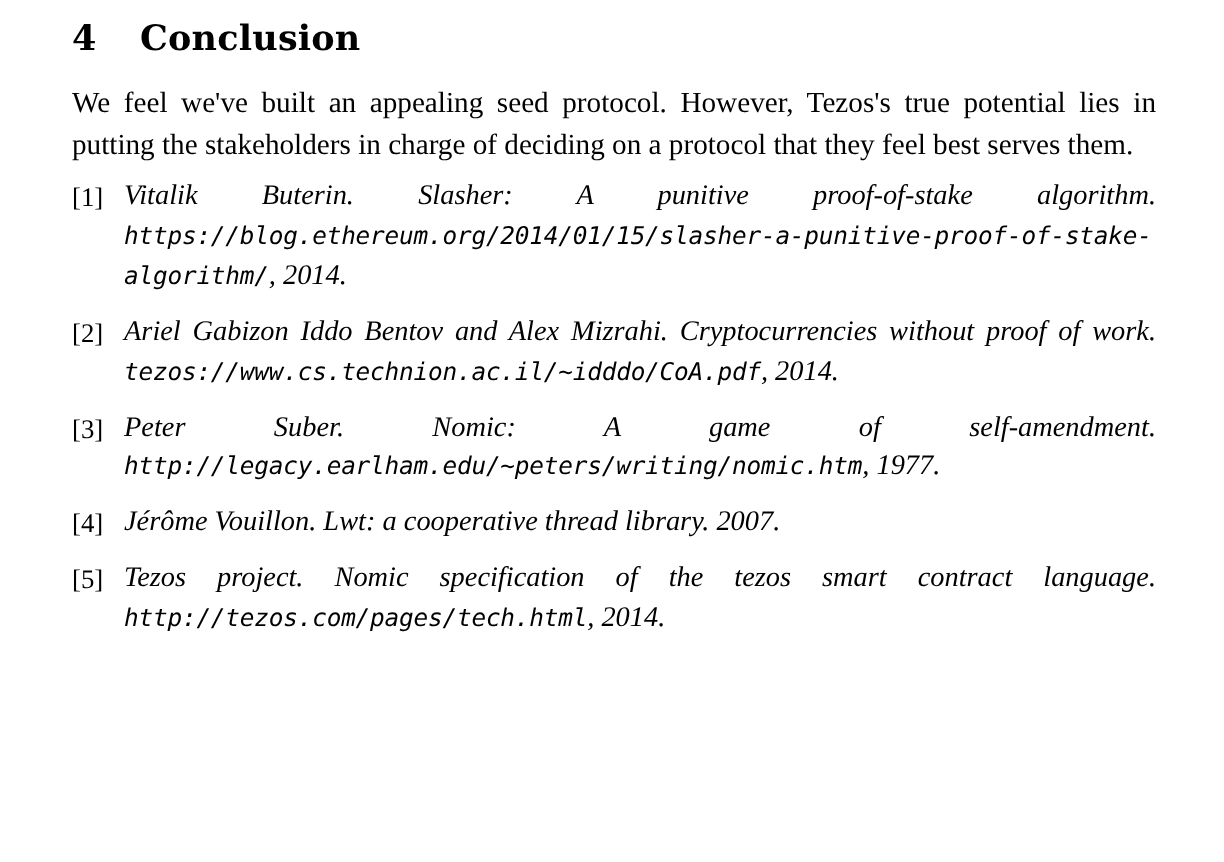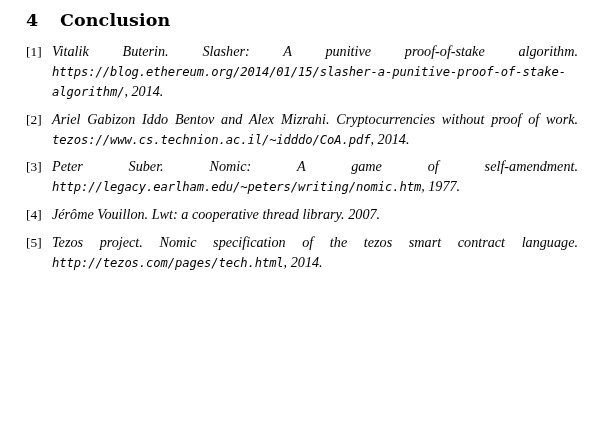--- a/index.html
+++ b/index.html
@@ -12,21 +12,21 @@
     background: #ffffff;
     font-family: "Liberation Serif", serif;
     color: #000000;
     overflow: hidden;
   }
   .page {
     position: relative;
     width: 612px;
     height: 431px;
     box-sizing: border-box;
-    padding: 4px 34px 0 26px;
+    padding: 4px 34px 0 36px;
   }
   .section-heading {
     font-family: "DejaVu Serif", serif;
     font-weight: bold;
     font-size: 17.5px;
     margin: 6px 0 12px 0;
     letter-spacing: 0.1px;
   }
   .section-heading .num {
     display: inline-block;
@@ -77,20 +77,21 @@
 </style>
 </head>
 <body>
 
 <div class="page">
 
   <h2 class="section-heading">
     <span class="num">4</span><span>Conclusion</span>
   </h2>
 
+  <p class="body-par">We feel we've built an appealing seed protocol. However, Tezos's true potential lies in putting the stakeholders in charge of deciding on a protocol that they feel best serves them.</p>
 
 
   <ul class="ref-list">
       <li class="ref-item">
         <span class="ref-label">[1]</span>
         <span class="ref-body"><span>Vitalik Buterin. Slasher: A punitive proof-of-stake algorithm. </span><span class="mono">https://blog.ethereum.org/2014/01/15/slasher-a-punitive-proof-of-stake-algorithm/</span><span>, 2014.</span></span>
       </li>
       <li class="ref-item">
         <span class="ref-label">[2]</span>
         <span class="ref-body"><span>Ariel Gabizon Iddo Bentov and Alex Mizrahi. Cryptocurrencies without proof of work. </span><span class="mono">tezos://www.cs.technion.ac.il/~idddo/CoA.pdf</span><span>, 2014.</span></span>

